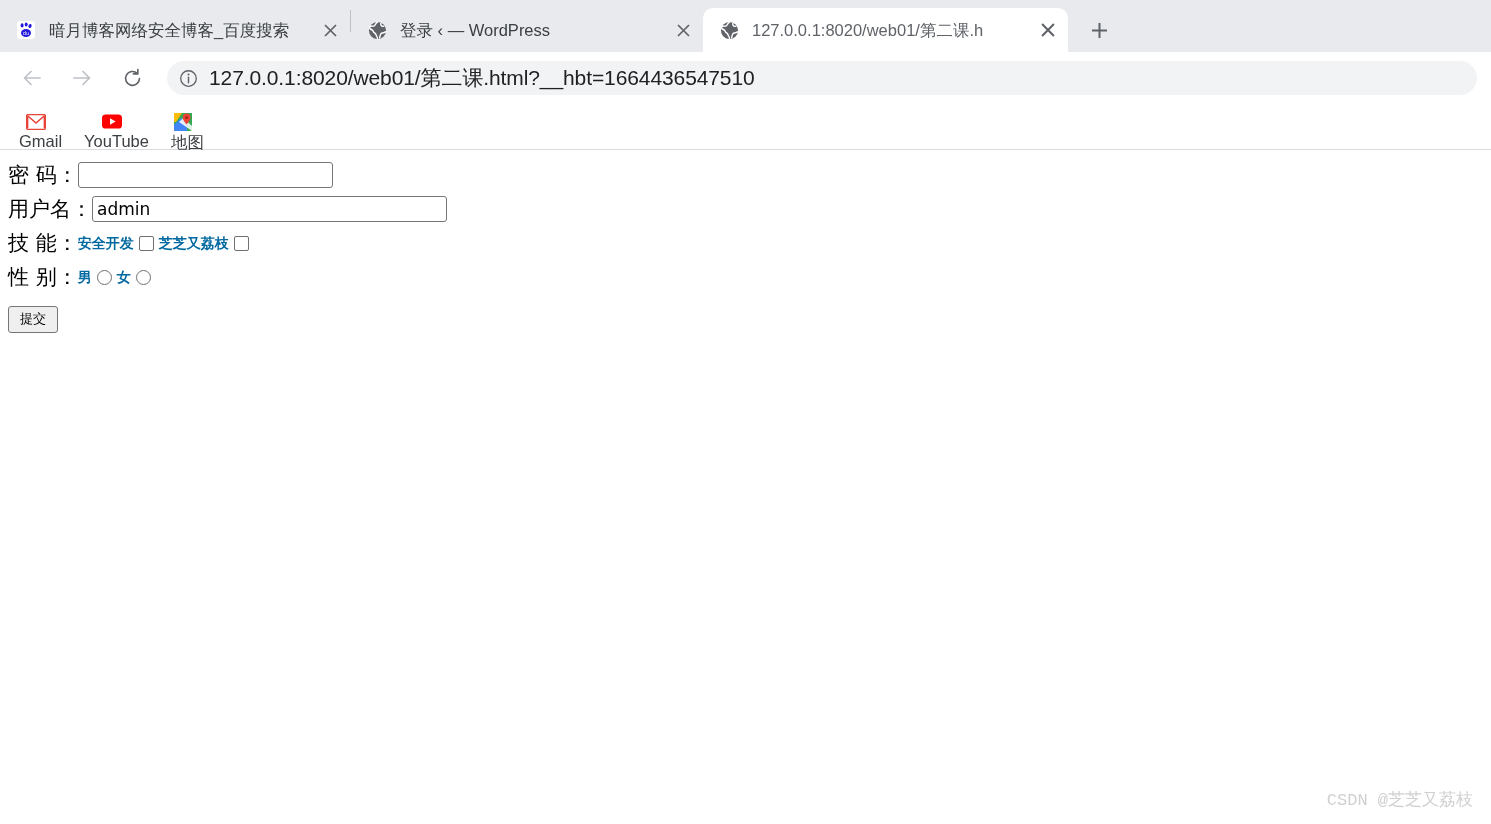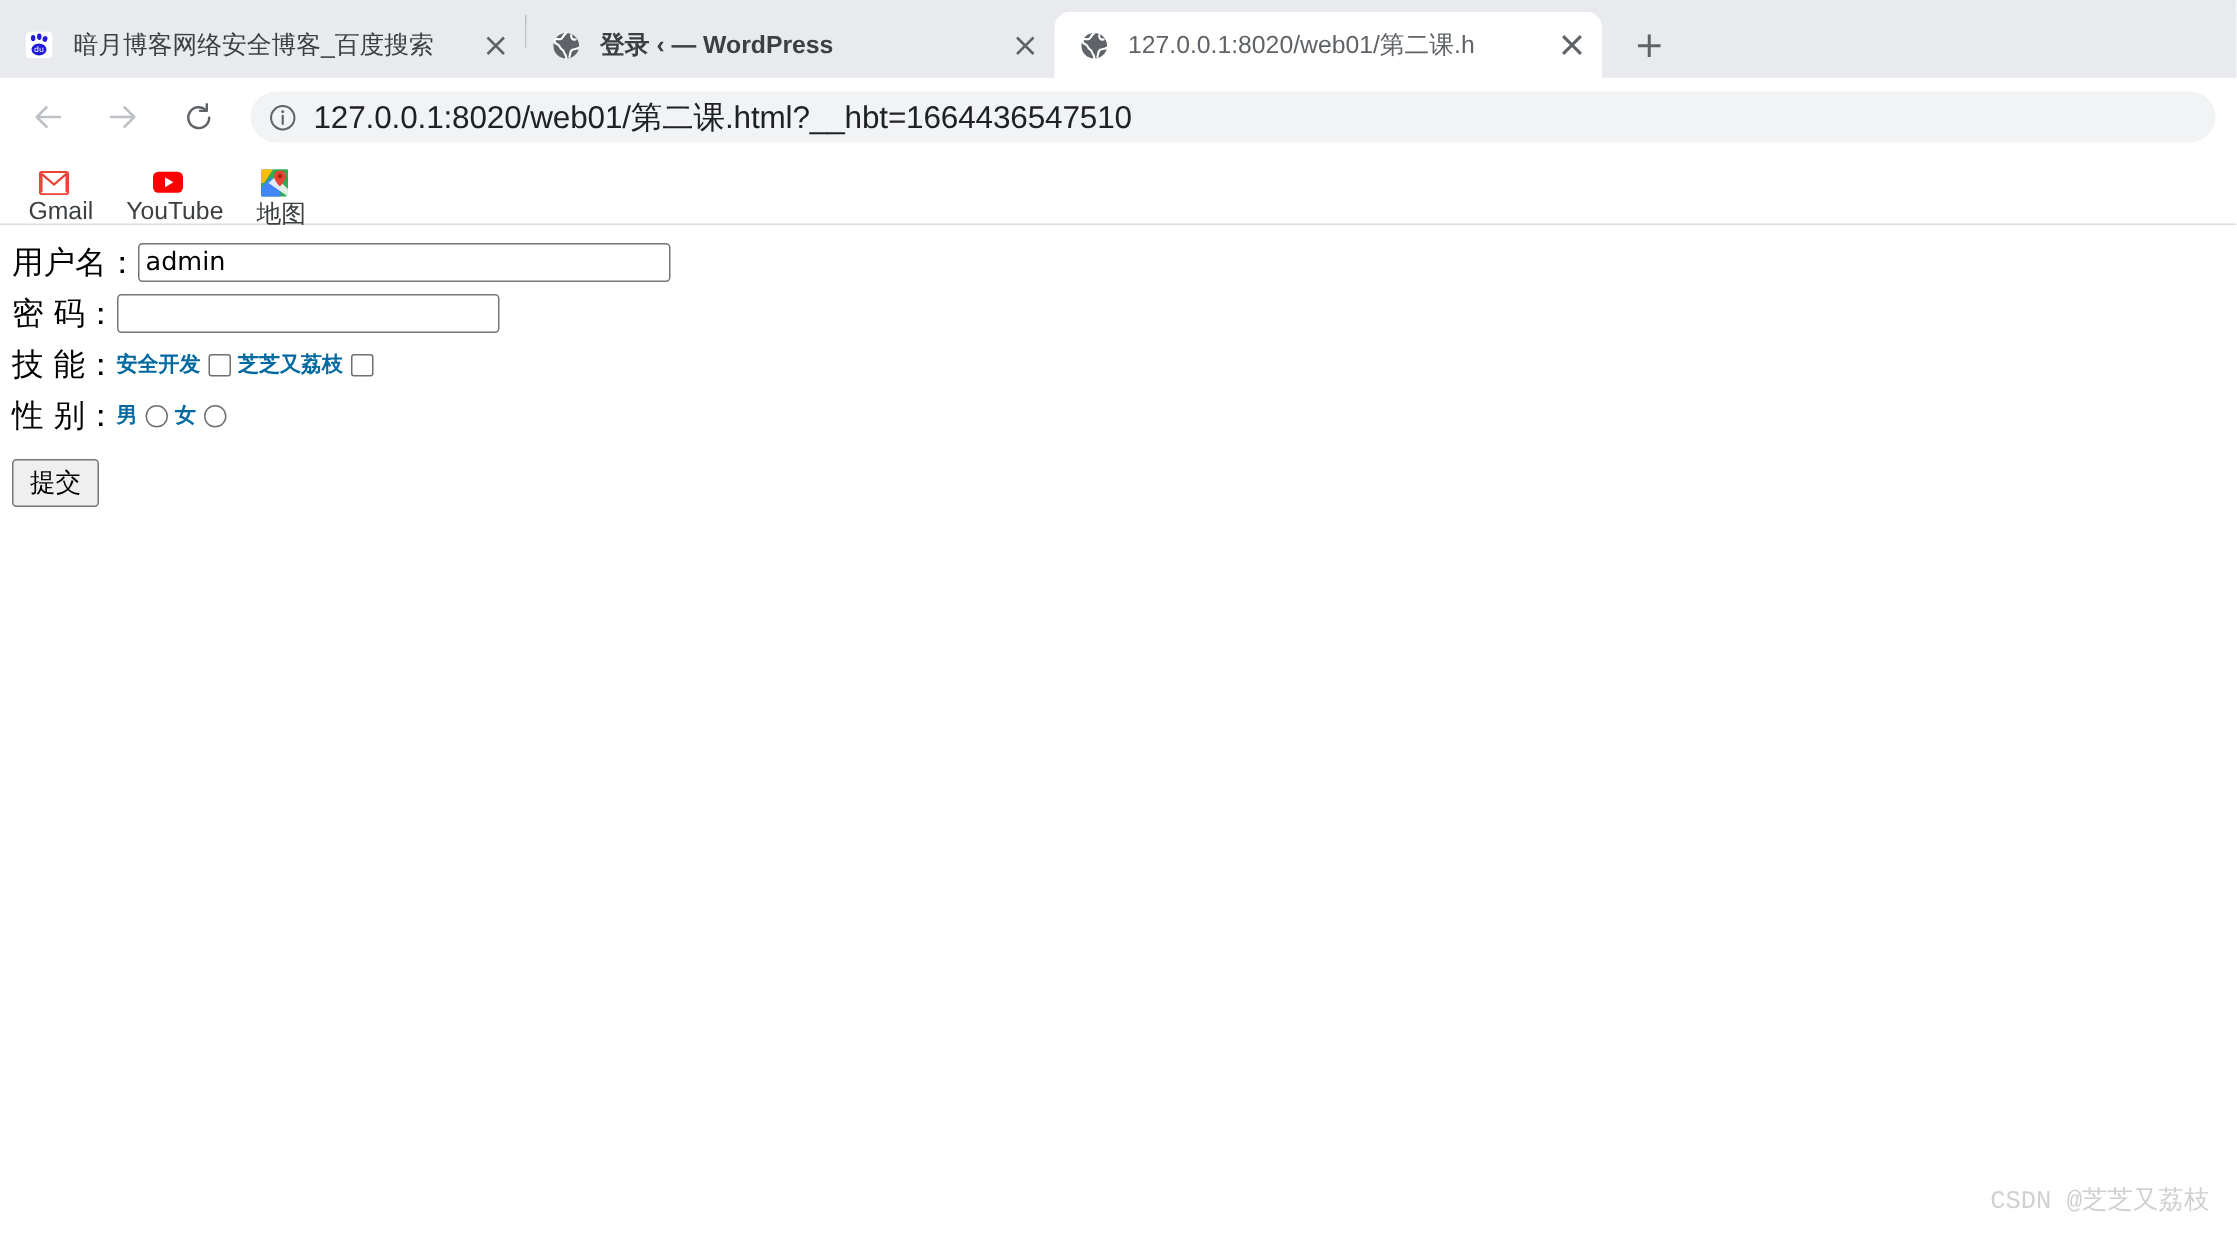--- a/index.html
+++ b/index.html
@@ -253,21 +253,21 @@
     font-size: 14px;
     color: #0369a1;
     font-family: "DejaVu Sans", "Liberation Sans", sans-serif;
     line-height: 1;
     font-weight: bold;
   }
 
   .submit-wrap { margin-top: 12px; }
   .submit-btn {
     font-family: "DejaVu Sans", "Liberation Sans", sans-serif;
-    font-size: 17px;
+    font-size: 13px;
     color: #000000;
     background: #efefef;
     border: 1px solid #767676;
     border-radius: 3px;
     padding: 3px 11px 4px 11px;
     cursor: default;
   }
 
   .watermark {
     position: absolute;
@@ -301,21 +301,21 @@
       <span class="tab-title">暗月博客网络安全博客_百度搜索</span>
       <span class="tab-close">
         <svg width="13" height="13" viewBox="0 0 13 13">
           <path d="M1 1 L12 12 M12 1 L1 12" stroke="#5f6368" stroke-width="1.7" fill="none"></path>
         </svg>
       </span>
     </div>
 
     <div class="tab-sep"></div>
 
-    <div class="tab inactive" style="width:352px;font-weight:bold;">
+    <div class="tab inactive" style="width:352px;">
       <span class="tab-favicon">
         <svg width="19" height="19" viewBox="0 0 20 20">
           <circle cx="10" cy="10" r="9" fill="#5f6368"></circle>
           <path d="M10 1.2 C7 3 8 5 6 5.4 C4 5.8 3 4.5 2 6 C1.2 7.3 2.4 8.6 4 9.2 C6 10 5.2 12 7 12.6 C8.6 13.2 8.2 15 9.4 16.4 C10.2 17.4 10 18.4 10 18.8" stroke="#ffffff" stroke-width="1.5" fill="none" stroke-linecap="round"></path>
           <path d="M13.5 2.6 C13 4.6 14.6 6 16.6 5.6 M12.2 17.8 C13 16 12.4 14 14 13 C15.6 12 17.6 12.6 18.6 11.4" stroke="#ffffff" stroke-width="1.5" fill="none" stroke-linecap="round"></path>
         </svg>
       </span>
       <span class="tab-title">登录 ‹ — WordPress</span>
       <span class="tab-close">
         <svg width="13" height="13" viewBox="0 0 13 13">
@@ -415,27 +415,27 @@
         </svg>
       </span>
       <span class="bm-label">地图</span>
     </div>
   </div>
 
   <div class="viewport">
     <div class="page">
 
       <div class="form-row">
+        <span class="flabel">密 码：</span>
+        <input class="txtinput pass" type="password" value="" style="">
+      </div>
+
+      <div class="form-row">
         <span class="flabel">用户名：</span>
         <input class="txtinput user" type="text" value="admin" style="">
-      </div>
-
-      <div class="form-row">
-        <span class="flabel">密 码：</span>
-        <input class="txtinput pass" type="password" value="" style="">
       </div>
 
       <div class="form-row">
         <span class="flabel">技 能：</span>
         <span class="opt-text">安全开发</span>
         <span class="cb"></span>
         <span class="opt-text">芝芝又荔枝</span>
         <span class="cb"></span>
       </div>
 

